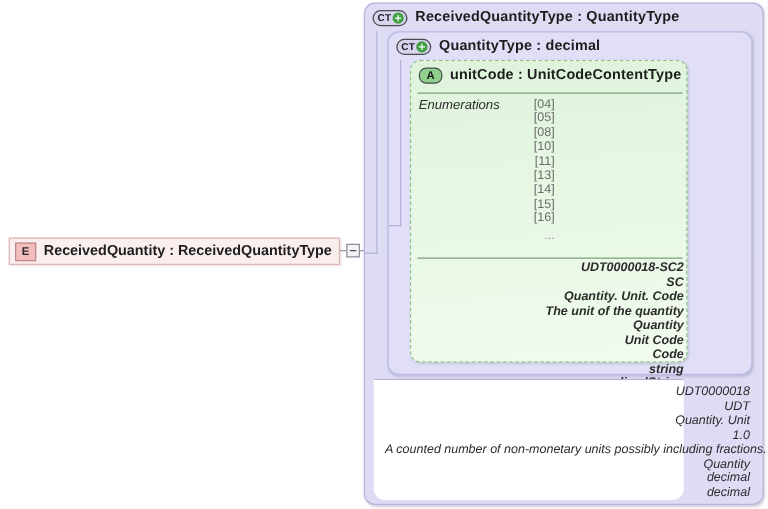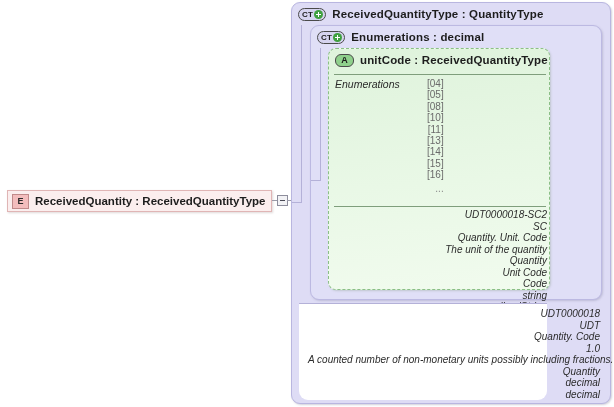--- a/index.html
+++ b/index.html
@@ -261,20 +261,21 @@
     left: 6px;
     top: 160px;
     width: 212px;
   }
   #attr-doc .doc-line {
     font-style: italic;
     font-size: 10px;
     line-height: 11.5px;
     color: #2b2b2b;
     white-space: nowrap;
+    font-weight: bold;
   }
 
   #type-doc-panel {
     position: absolute;
     left: 7px;
     top: 300px;
     width: 248px;
     height: 97px;
     box-sizing: border-box;
     background: #ffffff;
@@ -326,33 +327,33 @@
     <div class="rail-v" style="left:9px; top:22px; height:178px;"></div>
     <div class="rail-h" style="left:0px; top:199px; width:10px;"></div>
 
     <div class="box" id="inner-type-box">
 
       <div class="box-header">
         <span class="icon-ct">
           <span>CT</span>
           <span class="plus"></span>
         </span>
-        <span class="box-title">Enumerations : decimal</span>
+        <span class="box-title">QuantityType : decimal</span>
       </div>
 
       <div class="rail-v" style="left:9px; top:22px; height:133px;"></div>
       <div class="rail-h" style="left:0px; top:154px; width:10px;"></div>
 
       <div class="box" id="attribute-box">
 
         <div class="box-header">
           <span class="icon-a">
             <span>A</span>
           </span>
-          <span class="box-title">unitCode : ReceivedQuantityType</span>
+          <span class="box-title">unitCode : UnitCodeContentType</span>
         </div>
 
         <div id="enum-sep"></div>
 
         <div id="enum-block">
           <div id="enum-label">Enumerations</div>
           <div id="enum-values">
               <div class="enum-item">[04]</div>
               <div class="enum-item">[05]</div>
               <div class="enum-item">[08]</div>
@@ -379,21 +380,21 @@
             <div class="doc-line">normalizedString</div>
           </div>
       </div>
 
     </div>
 
     <div id="type-doc-panel">
       <div id="type-doc">
           <div class="doc-line">UDT0000018</div>
           <div class="doc-line">UDT</div>
-          <div class="doc-line">Quantity. Code</div>
+          <div class="doc-line">Quantity. Unit</div>
           <div class="doc-line">1.0</div>
           <div class="doc-line">A counted number of non-monetary units possibly including fractions.</div>
           <div class="doc-line">Quantity</div>
           <div class="doc-line">decimal</div>
           <div class="doc-line">decimal</div>
         </div>
     </div>
 
   </div>
 

